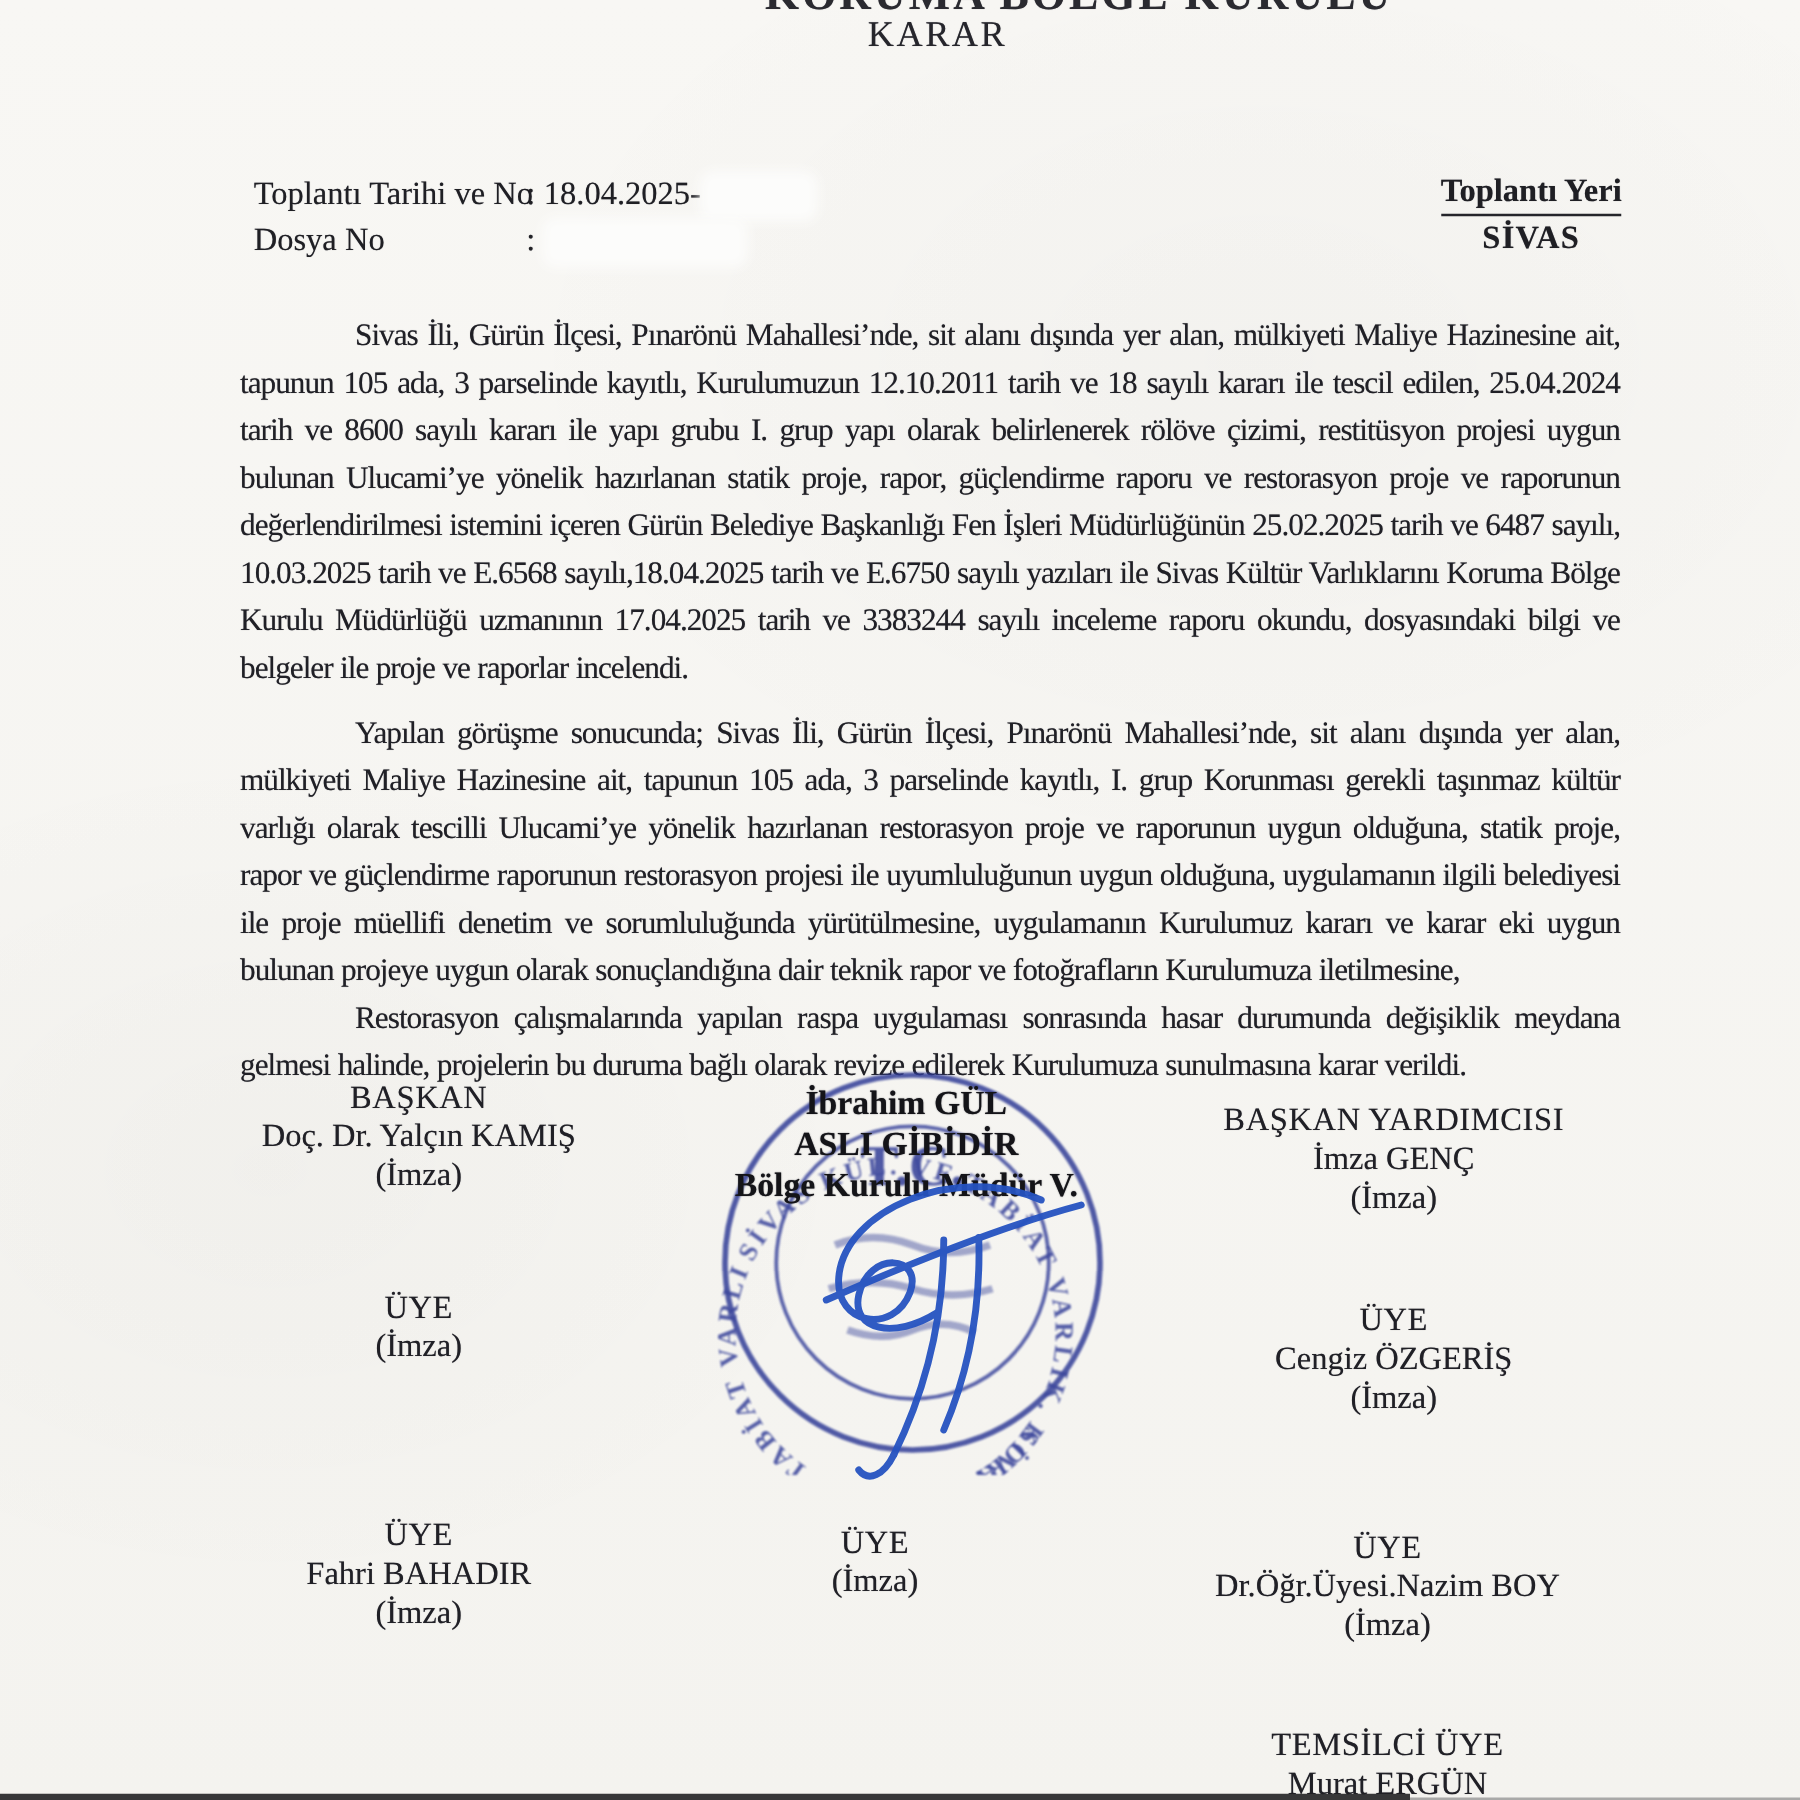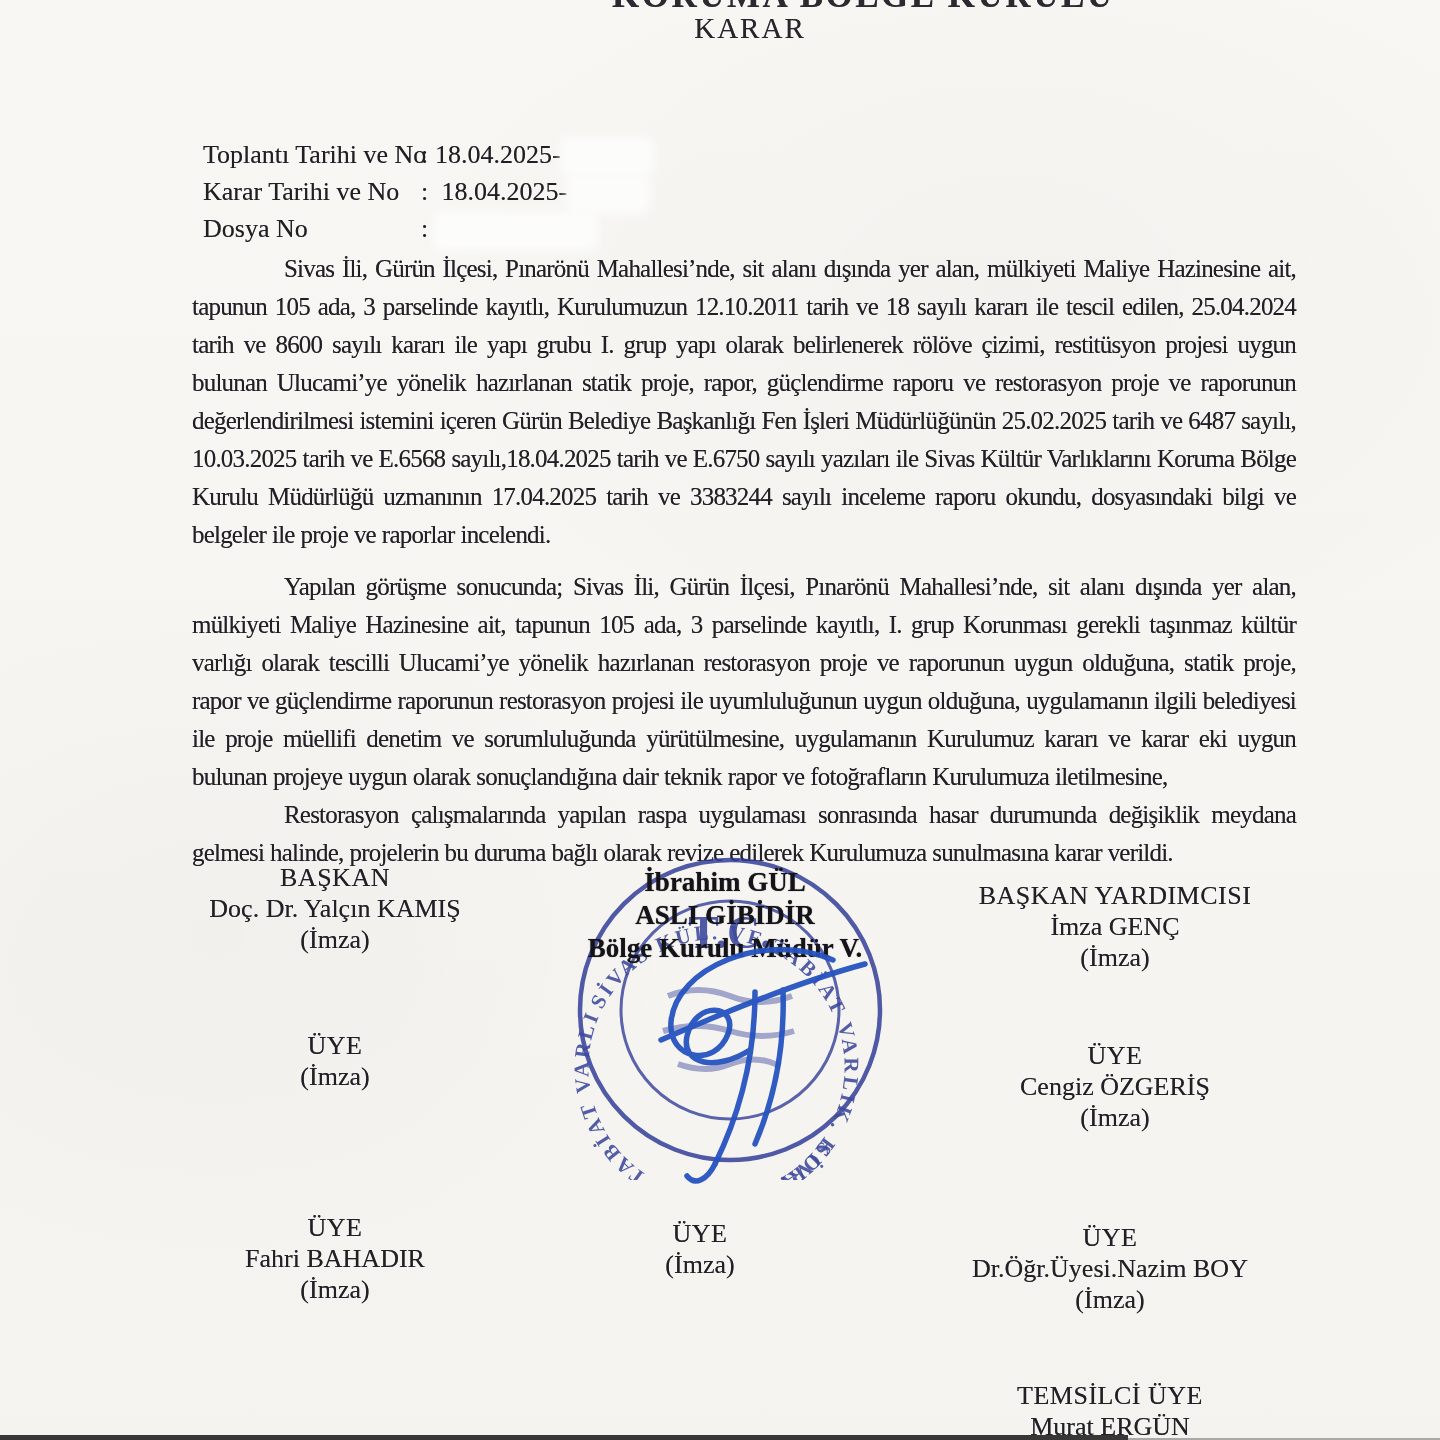--- a/index.html
+++ b/index.html
@@ -79,27 +79,28 @@
 
   <div class="header-partial softink">KORUMA BÖLGE KURULU</div>
 
   <div class="doc-title softink">KARAR</div>
 
   <div class="meta softink">
     <div class="meta-row">
       <span class="meta-label">Toplantı Tarihi ve No</span><span class="meta-colon">:</span><span class="meta-value">18.04.2025-</span><span class="redact r1"></span>
     </div>
     <div class="meta-row">
-      <span class="meta-label">Karar Tarihi ve No</span><span class="meta-colon">:</span><span class="meta-value"> 18.04.2025-</span><span class="redact r2"></span>
-    </div>
-    <div class="meta-row">
       <span class="meta-label">Dosya No</span><span class="meta-colon">:</span><span class="meta-value"></span><span class="redact r3"></span>
     </div>
   </div>
 
+  <div class="place softink">
+    <span class="place-label">Toplantı Yeri</span>
+    <span class="place-value">SİVAS</span>
+  </div>
 
   <div class="bodytext softink">
     <p class="p1">Sivas İli, Gürün İlçesi, Pınarönü Mahallesi’nde, sit alanı dışında yer alan, mülkiyeti Maliye Hazinesine ait, tapunun 105 ada, 3 parselinde kayıtlı, Kurulumuzun 12.10.2011 tarih ve 18 sayılı kararı ile tescil edilen, 25.04.2024 tarih ve 8600 sayılı kararı ile yapı grubu I. grup yapı olarak belirlenerek rölöve çizimi, restitüsyon projesi uygun bulunan Ulucami’ye yönelik hazırlanan statik proje, rapor, güçlendirme raporu ve restorasyon proje ve raporunun değerlendirilmesi istemini içeren Gürün Belediye Başkanlığı Fen İşleri Müdürlüğünün 25.02.2025 tarih ve 6487 sayılı, 10.03.2025 tarih ve E.6568 sayılı,18.04.2025 tarih ve E.6750 sayılı yazıları ile Sivas Kültür Varlıklarını Koruma Bölge Kurulu Müdürlüğü uzmanının 17.04.2025 tarih ve 3383244 sayılı inceleme raporu okundu, dosyasındaki bilgi ve belgeler ile proje ve raporlar incelendi.</p>
     <p class="p2">Yapılan görüşme sonucunda; Sivas İli, Gürün İlçesi, Pınarönü Mahallesi’nde, sit alanı dışında yer alan, mülkiyeti Maliye Hazinesine ait, tapunun 105 ada, 3 parselinde kayıtlı, I. grup Korunması gerekli taşınmaz kültür varlığı olarak tescilli Ulucami’ye yönelik hazırlanan restorasyon proje ve raporunun uygun olduğuna, statik proje, rapor ve güçlendirme raporunun restorasyon projesi ile uyumluluğunun uygun olduğuna, uygulamanın ilgili belediyesi ile proje müellifi denetim ve sorumluluğunda yürütülmesine, uygulamanın Kurulumuz kararı ve karar eki uygun bulunan projeye uygun olarak sonuçlandığına dair teknik rapor ve fotoğrafların Kurulumuza iletilmesine,</p>
     <p class="p3">Restorasyon çalışmalarında yapılan raspa uygulaması sonrasında hasar durumunda değişiklik meydana gelmesi halinde, projelerin bu duruma bağlı olarak revize edilerek Kurulumuza sunulmasına karar verildi.</p>
   </div>
 
   <div class="stamp">
     <svg width="344" height="344" viewBox="0 0 344 344">
       <circle cx="172" cy="174" r="150" fill="none" stroke="#2e3a96" stroke-width="4.5" opacity="0.9"></circle>

